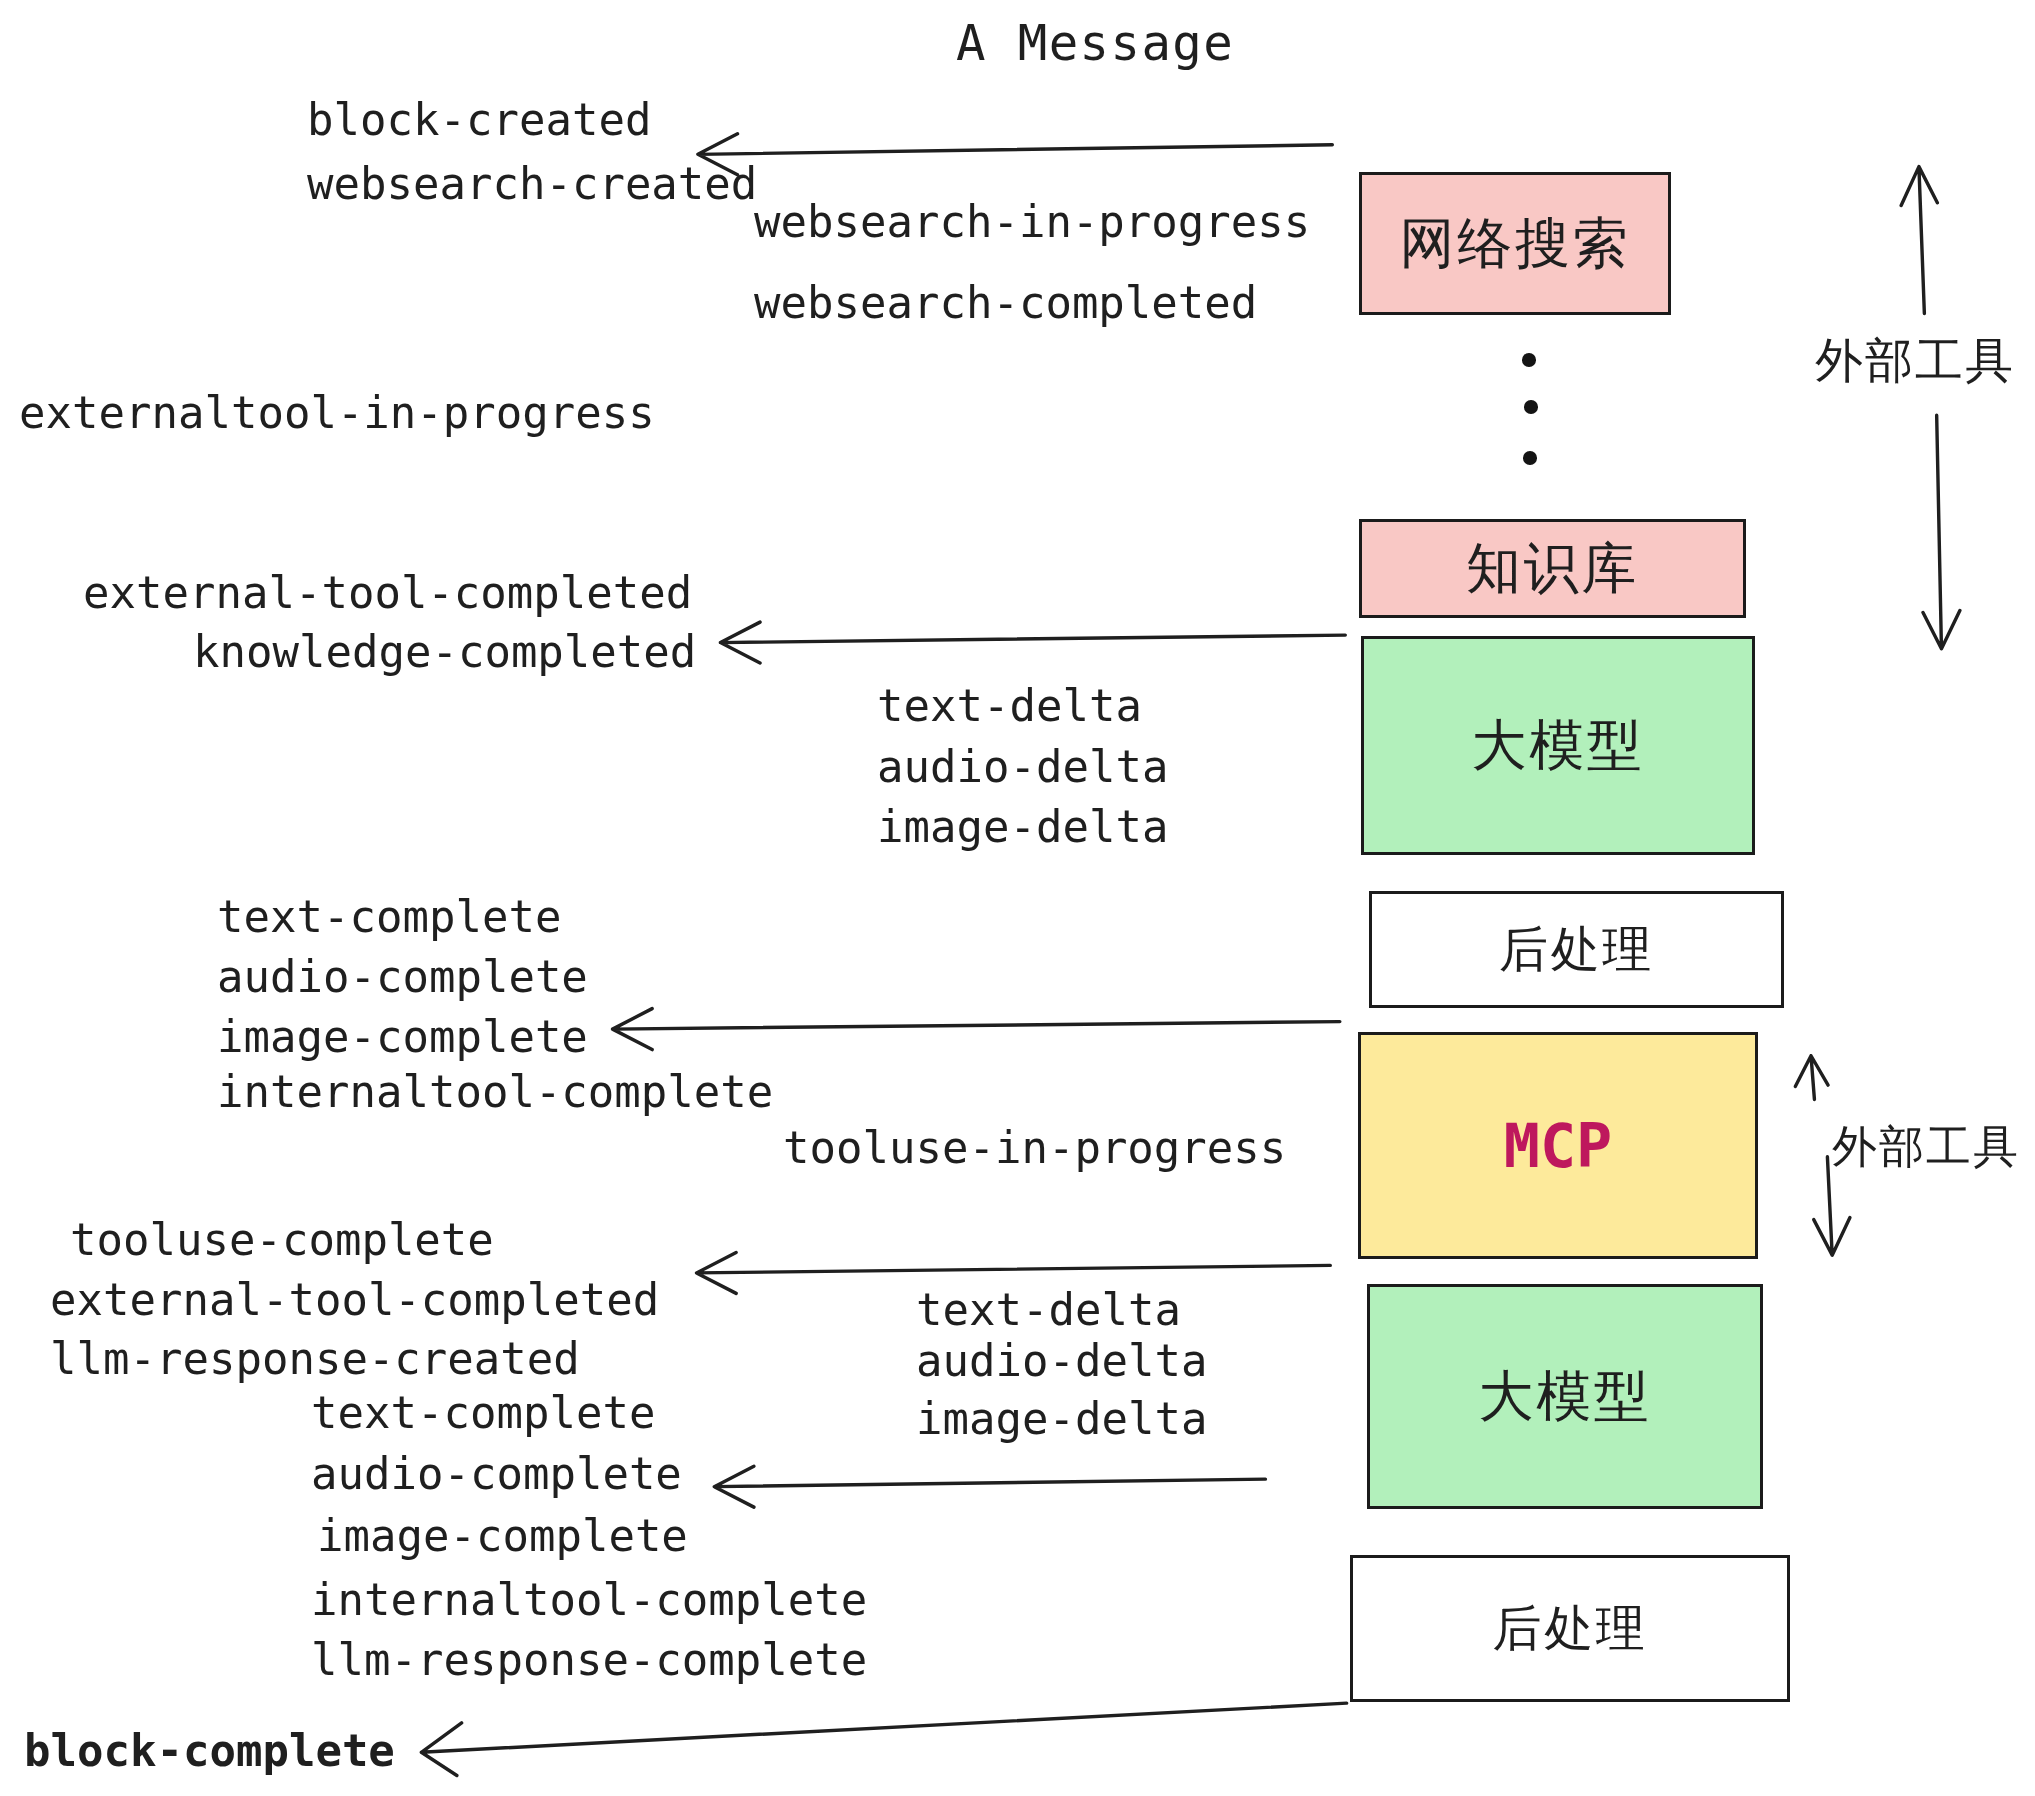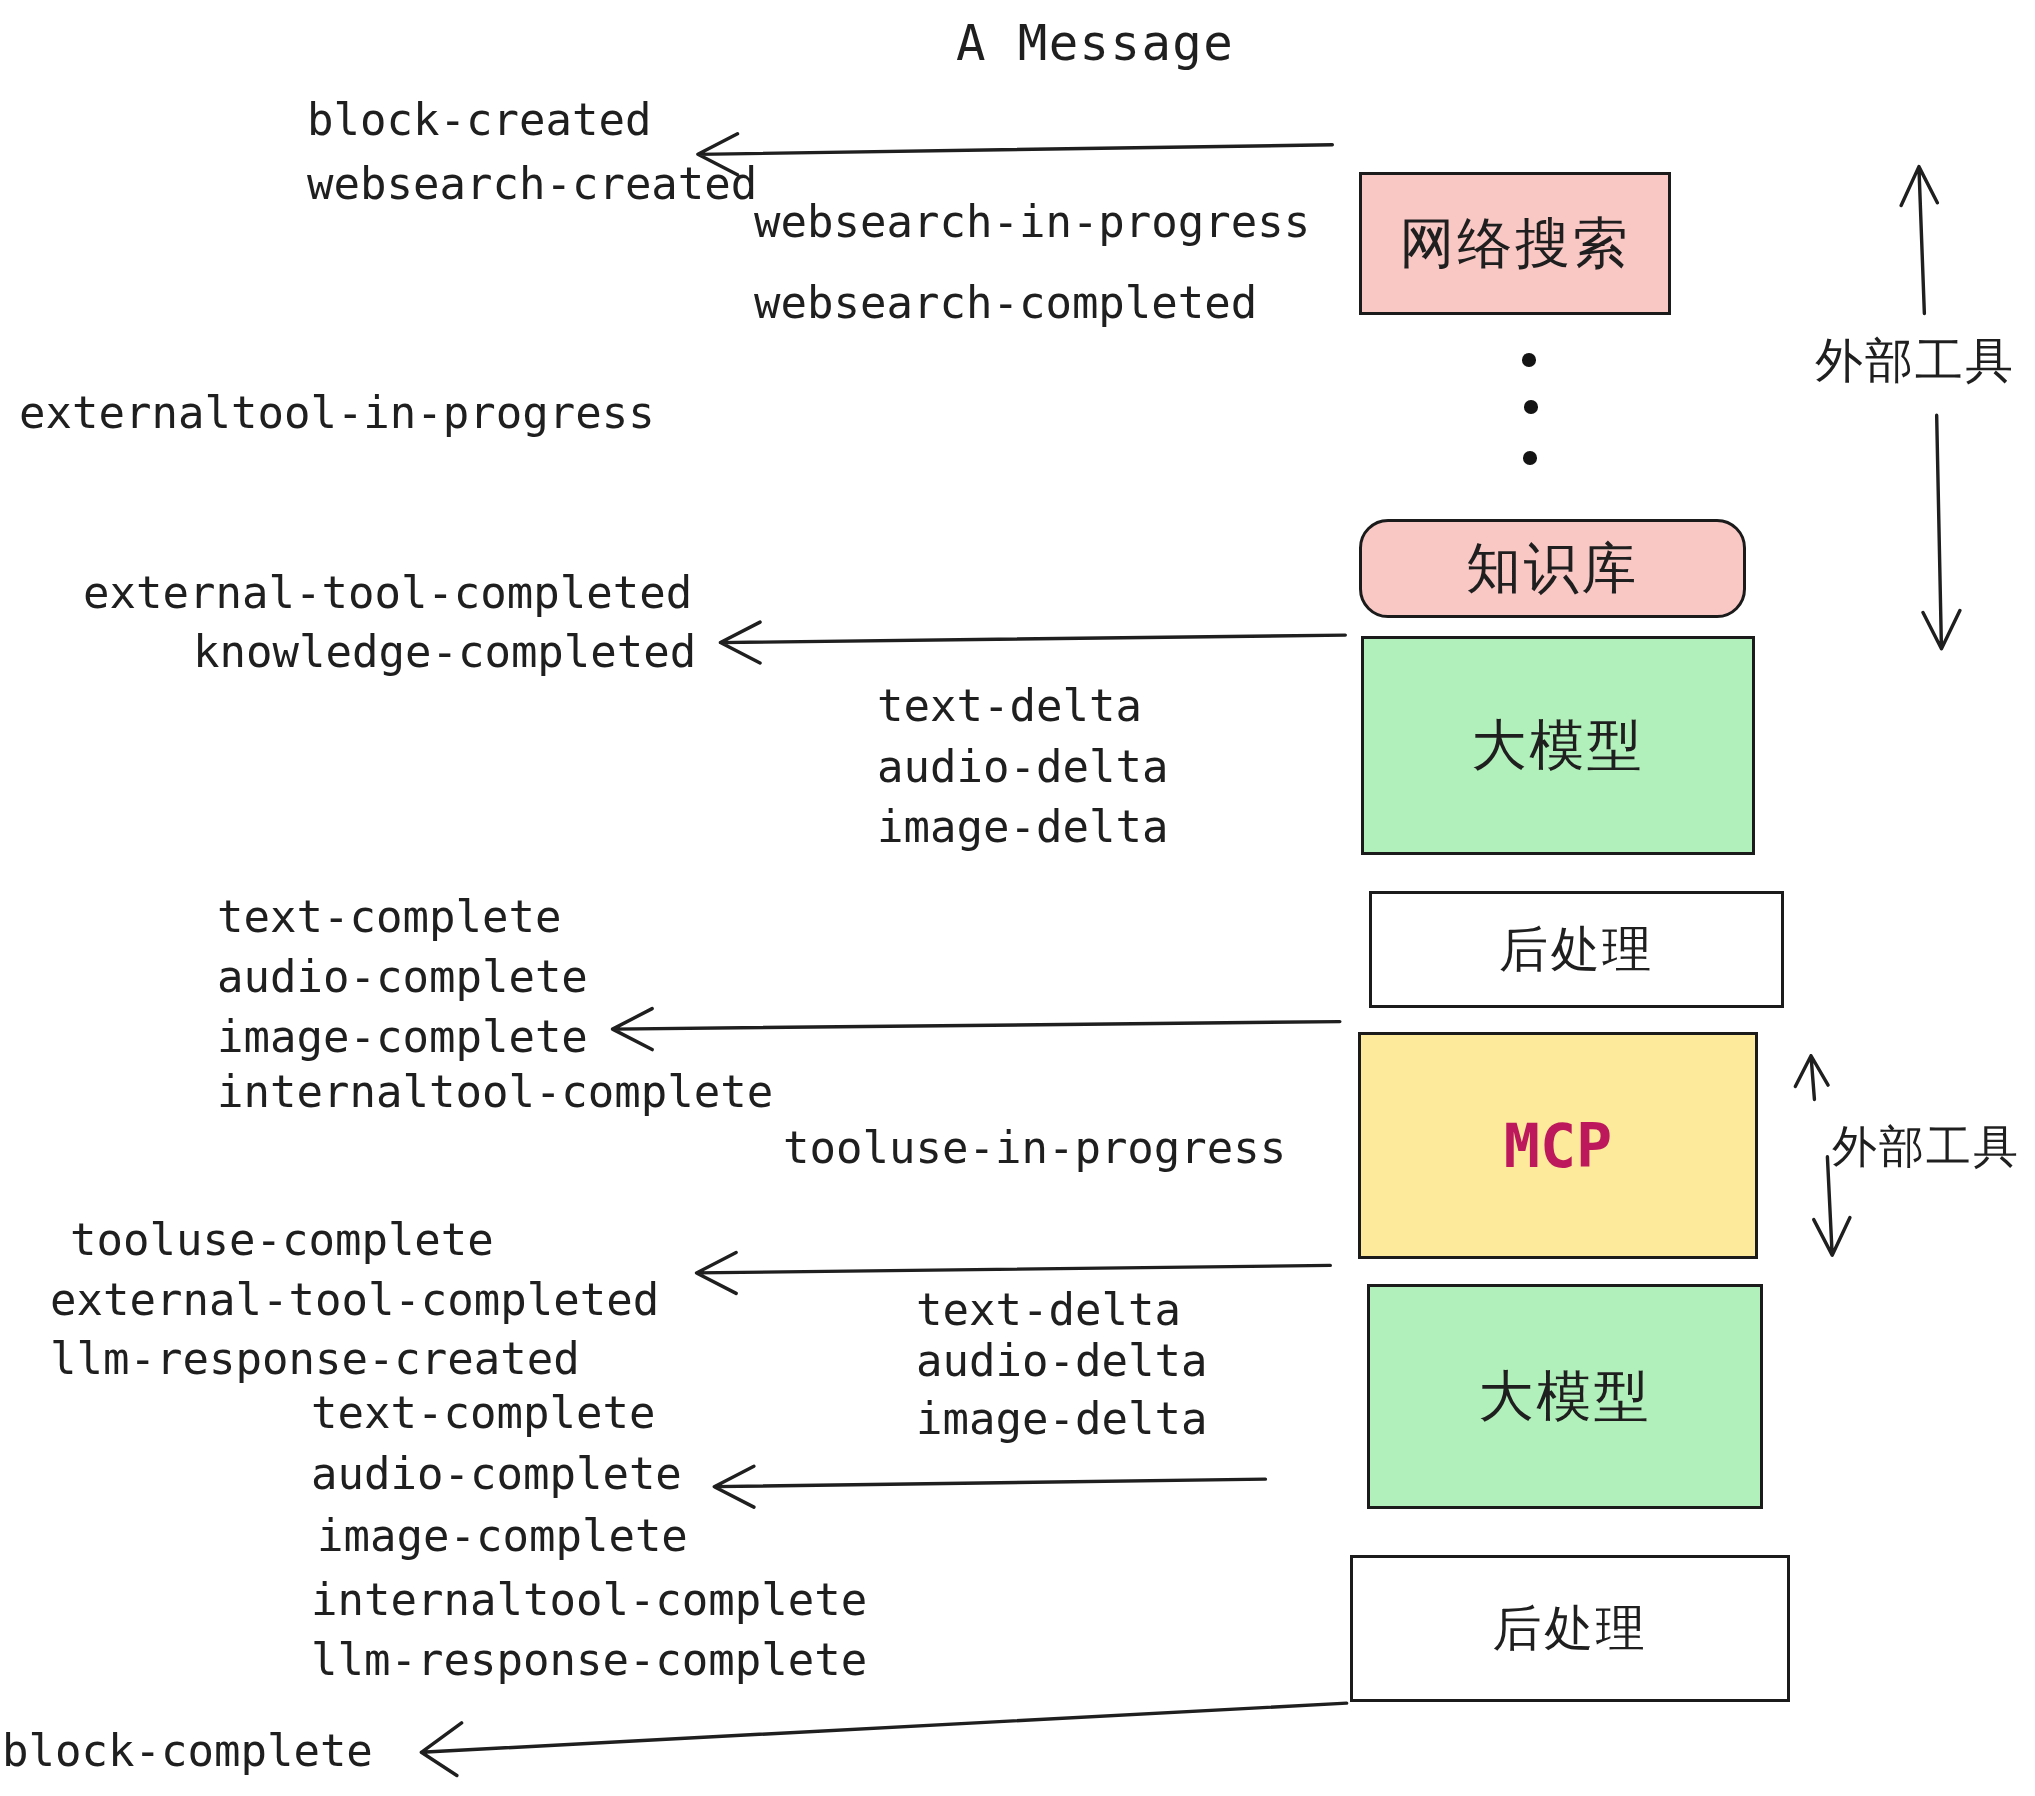--- a/index.html
+++ b/index.html
@@ -97,31 +97,31 @@
   <div class="evt" style="left:50px;top:1278px;">external-tool-completed</div>
   <div class="evt" style="left:50px;top:1337px;">llm-response-created</div>
   <div class="evt" style="left:916px;top:1288px;">text-delta</div>
   <div class="evt" style="left:916px;top:1339px;">audio-delta</div>
   <div class="evt" style="left:916px;top:1397px;">image-delta</div>
   <div class="evt" style="left:311px;top:1391px;">text-complete</div>
   <div class="evt" style="left:311px;top:1452px;">audio-complete</div>
   <div class="evt" style="left:317px;top:1514px;">image-complete</div>
   <div class="evt" style="left:311px;top:1578px;">internaltool-complete</div>
   <div class="evt" style="left:311px;top:1638px;">llm-response-complete</div>
-  <div class="evt" style="left:2px;top:1729px;">block-complete</div>
+  <div class="evt" style="left:24px;top:1729px;font-weight:bold;">block-complete</div>
 
   <div class="box" style="left: 1359px; top: 172px; width: 312px; height: 143px; background: rgb(249, 200, 197);">
     <span class="cjk">网络搜索</span>
   </div>
 
   <div class="dot" style="left:1522px;top:353px;"></div>
   <div class="dot" style="left:1524px;top:400px;"></div>
   <div class="dot" style="left:1523px;top:451px;"></div>
 
-  <div class="box" style="left: 1359px; top: 519px; width: 387px; height: 99px; background: rgb(249, 200, 197); border-radius: 29px;">
+  <div class="box" style="left: 1359px; top: 519px; width: 387px; height: 99px; background: rgb(249, 200, 197);">
     <span class="cjk">知识库</span>
   </div>
 
   <div class="box" style="left: 1361px; top: 636px; width: 394px; height: 219px; background: rgb(178, 240, 187);">
     <span class="cjk">大模型</span>
   </div>
 
   <div class="box" style="left: 1369px; top: 891px; width: 415px; height: 117px; background: rgb(255, 255, 255);">
     <span class="cjk" style="font-size:49px;">后处理</span>
   </div>

